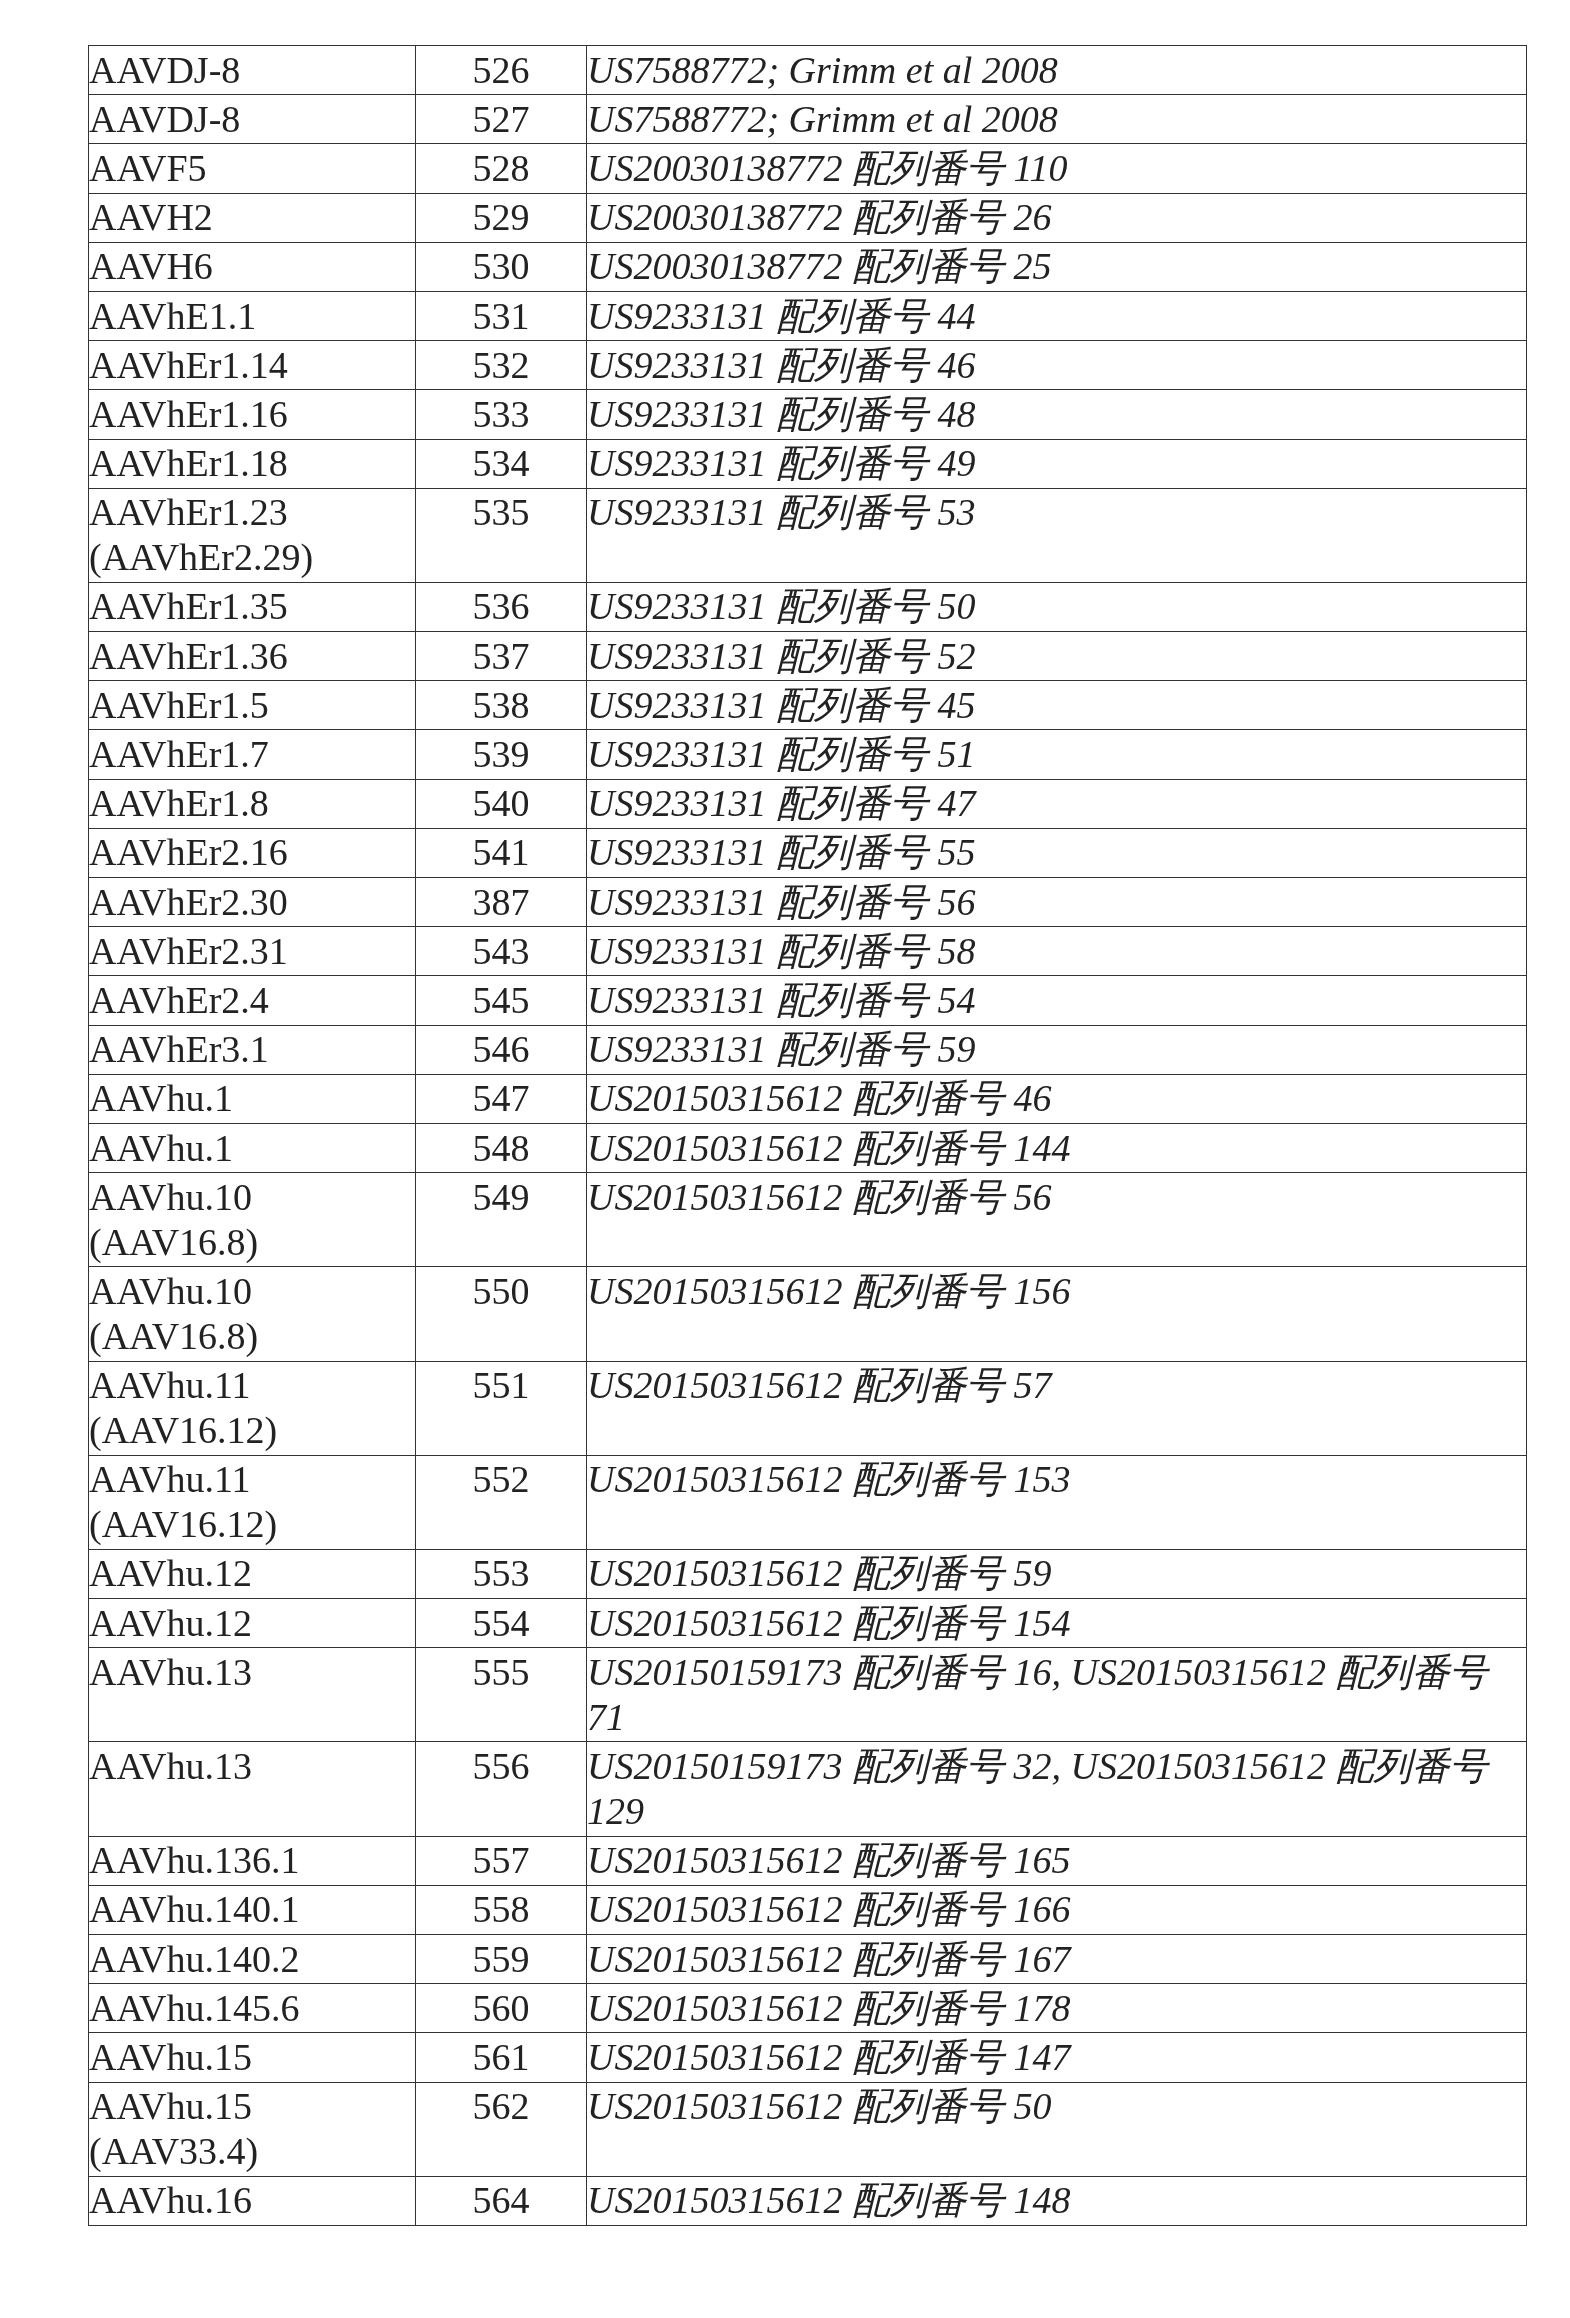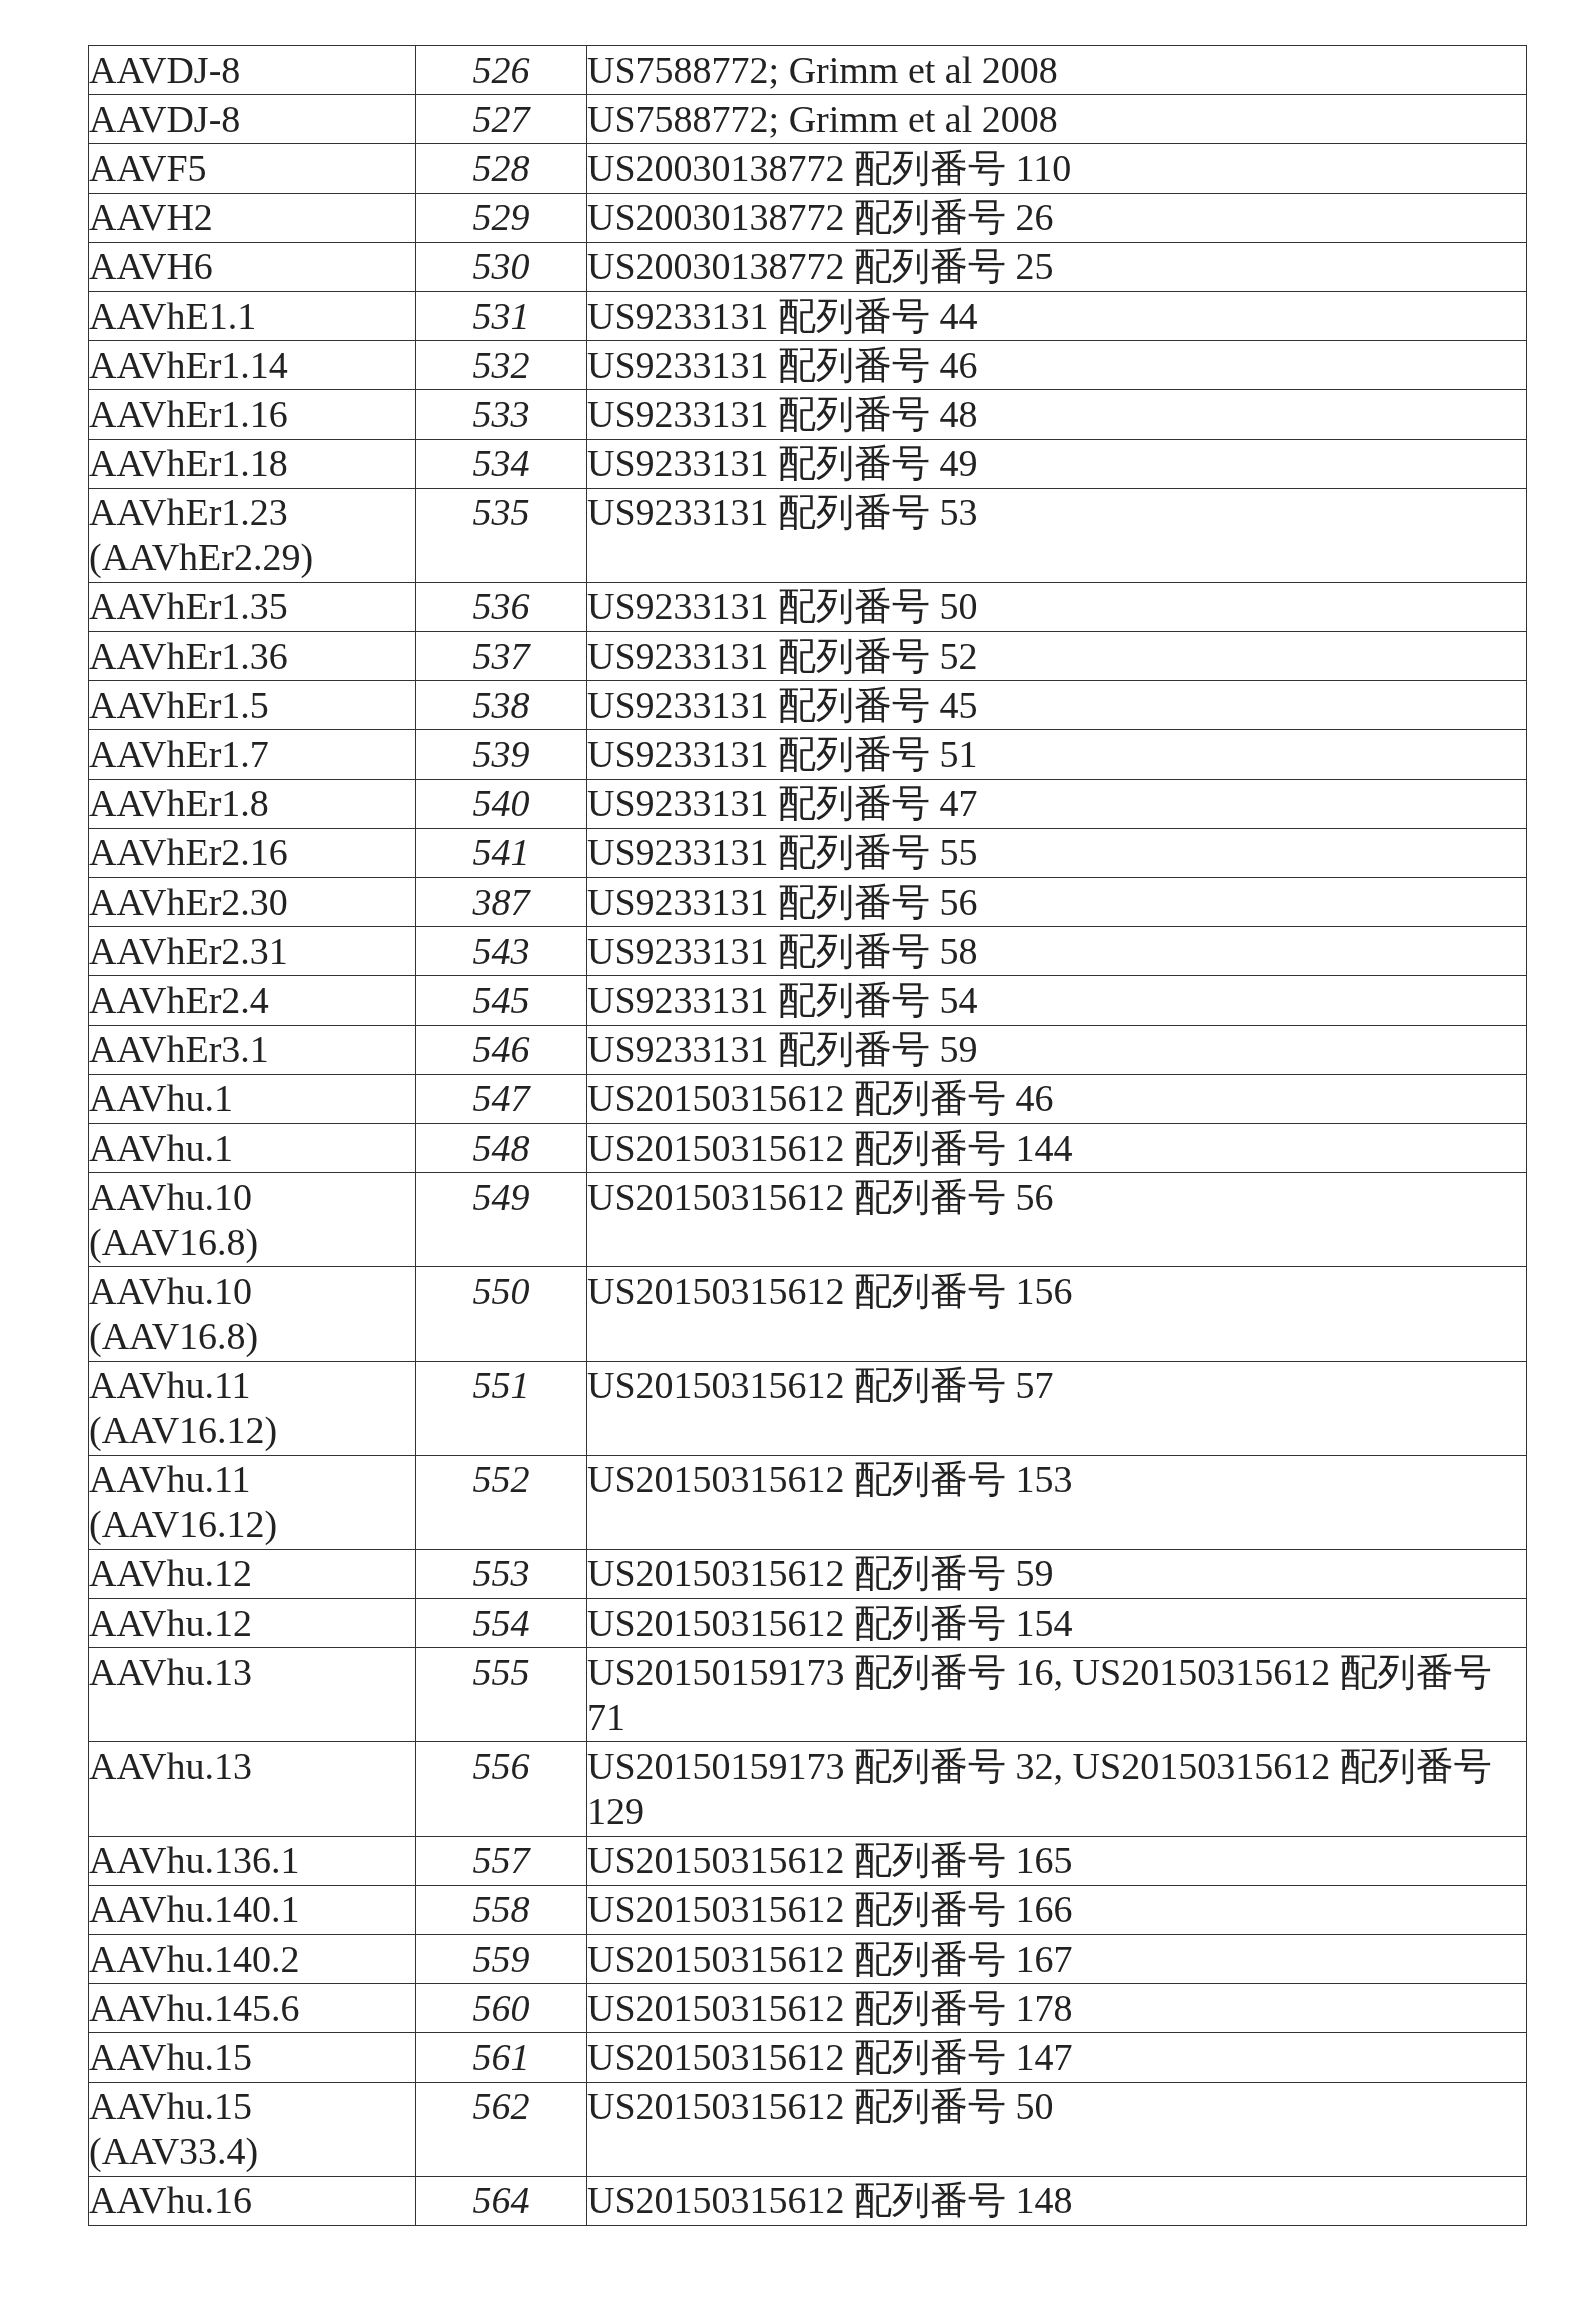--- a/index.html
+++ b/index.html
@@ -43,25 +43,25 @@
     color: #222222;
     white-space: normal;
     word-wrap: break-word;
   }
   td.cell-name {
     padding-left: 15.7px;
     padding-right: 6.3px;
   }
   td.cell-id {
     text-align: center;
-    font-style: italic;
   }
   td.cell-ref {
     padding-left: 19px;
     padding-right: 15.7px;
+    font-style: italic;
   }
   .line { display: block; }
 </style>
 </head>
 <body>
 
 <div class="page">
   <table class="seq-table">
     <colgroup>
       <col class="c-name">

